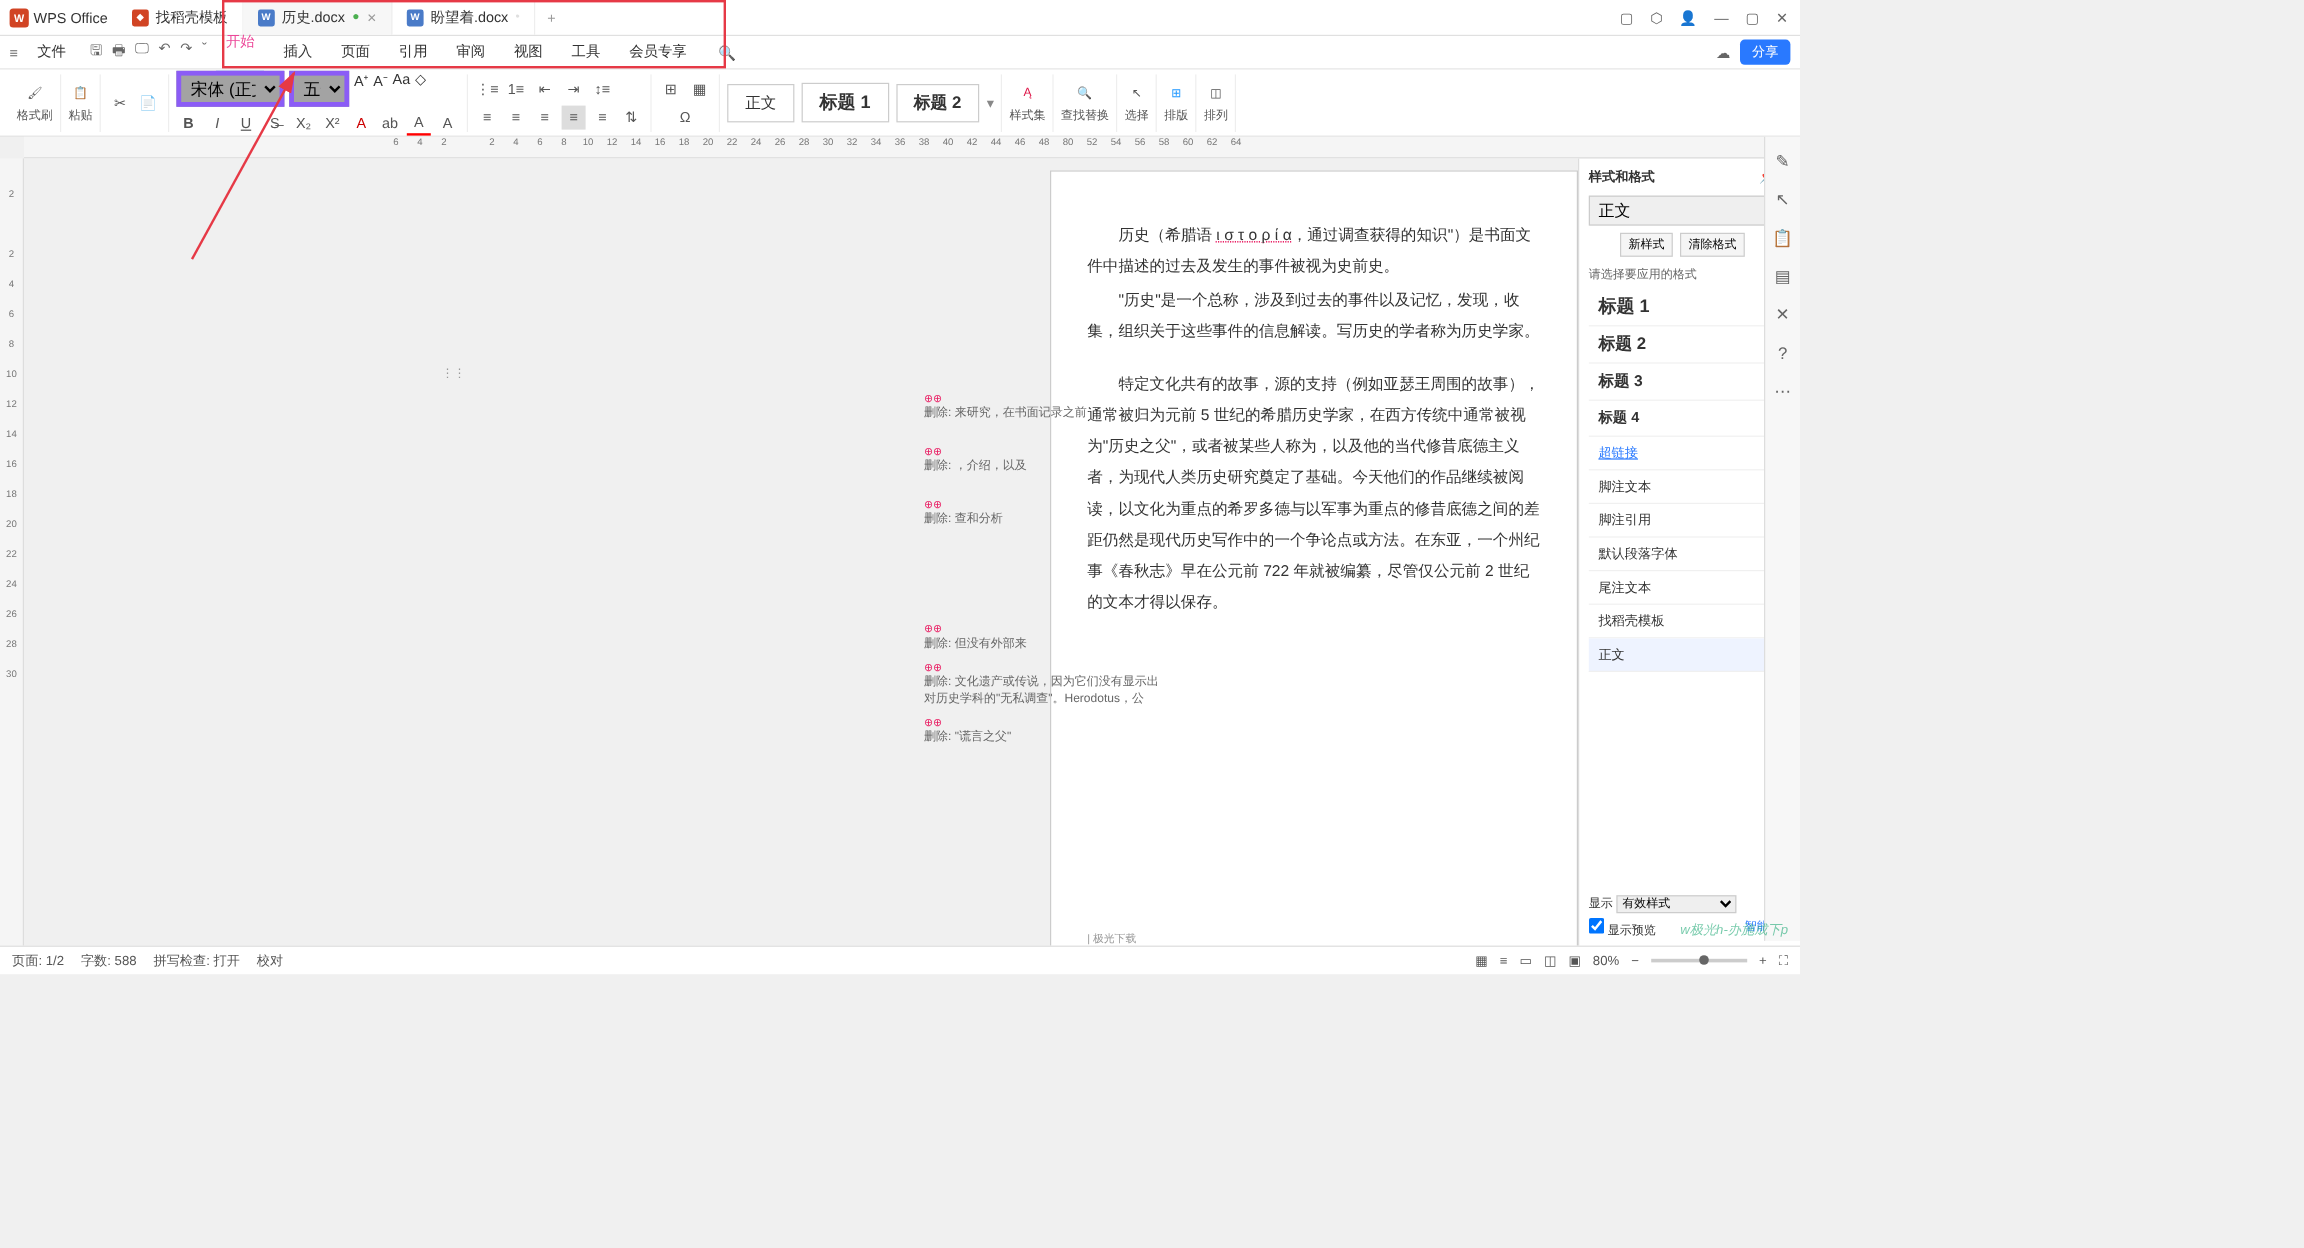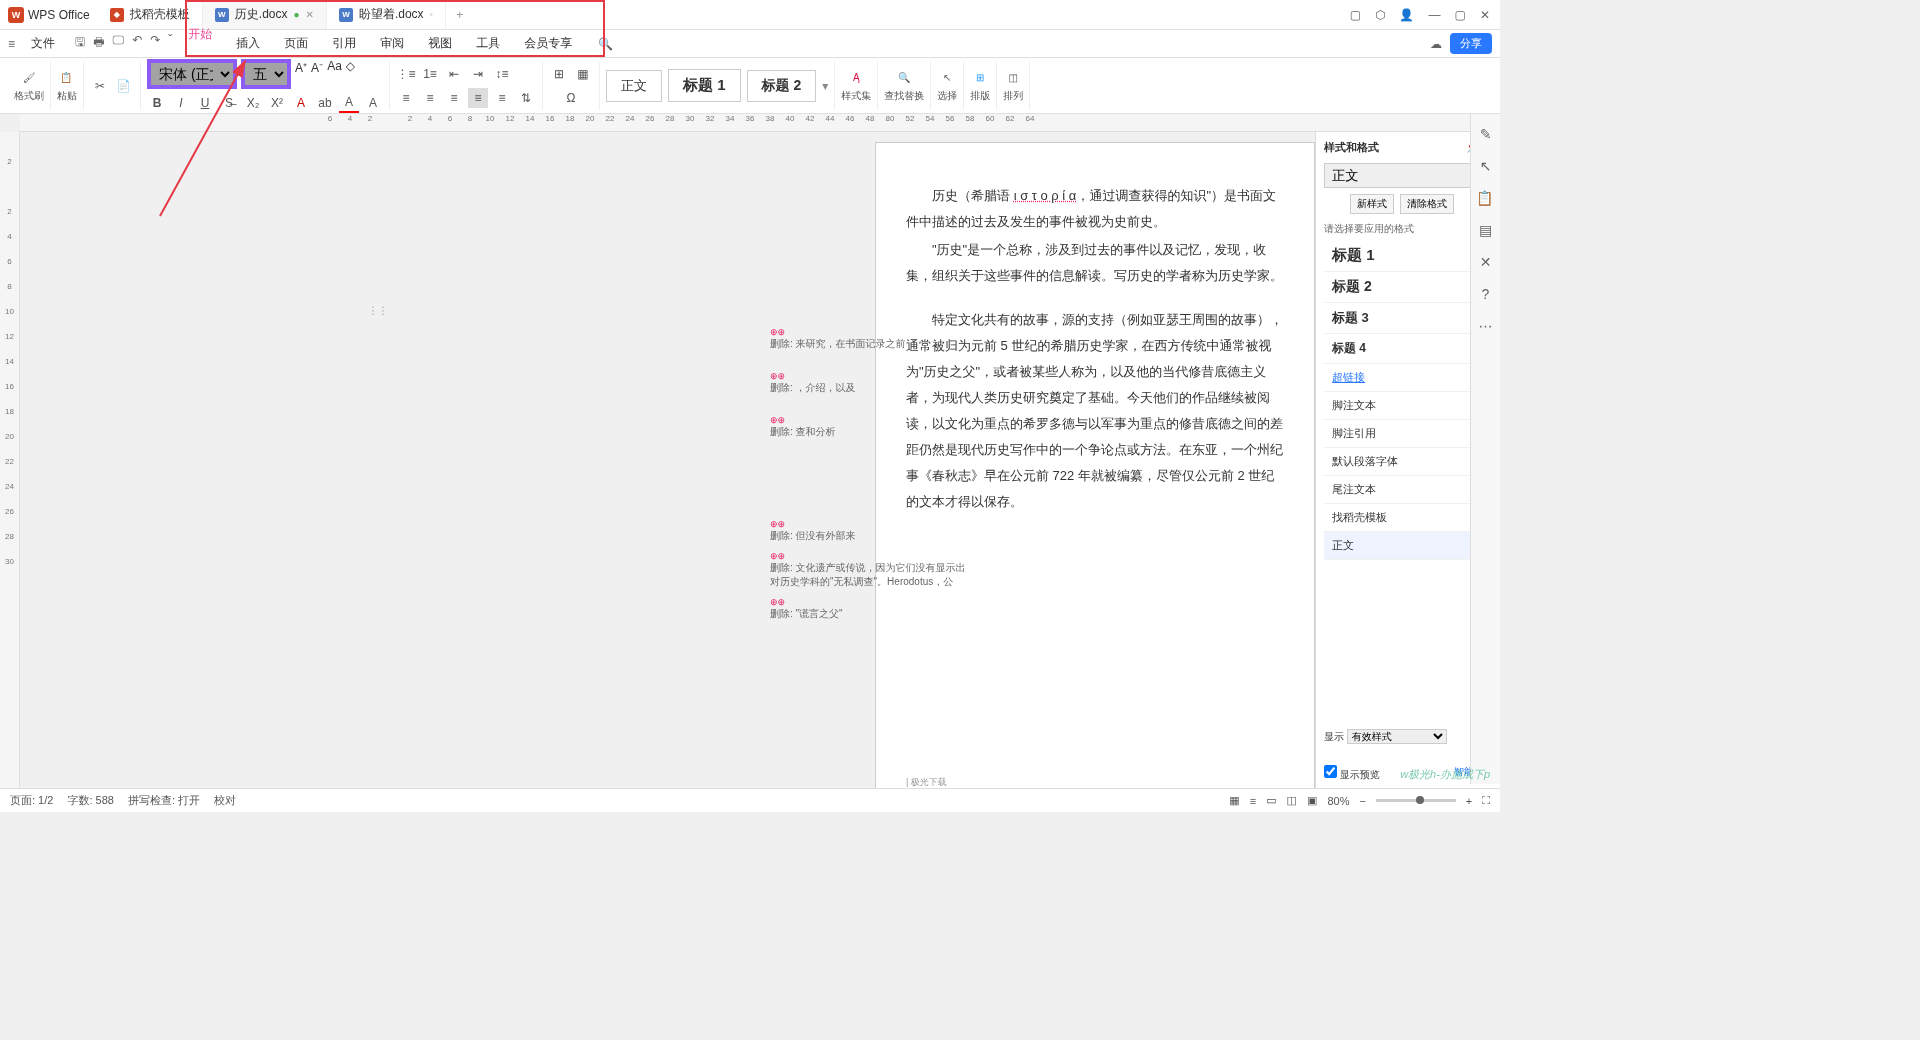--- a/index.html
+++ b/index.html
@@ -412,21 +412,21 @@
       </div>
     <div class="style-item">
         <span>找稻壳模板</span>
         <span class="si-icon">a</span>
       </div>
     <div class="style-item selected">
         <span>正文</span>
         <span class="si-icon">↵</span>
       </div>
     <div class="rp-bottom">
-      <div style="margin-bottom:21px"><span>显示</span> <select><option>有效样式</option></select></div>
+      <div style="margin-bottom:4px"><span>显示</span> <select><option>有效样式</option></select></div>
       <label><input type="checkbox" checked="" style=""> <span>显示预览</span></label>
       <span style="float:right;color:#2979ff">智能排版</span>
     </div>
   </div>
 
   <div class="sidebar">
     <span>✎</span>
     <span>↖</span>
     <span>📋</span>
     <span>▤</span>

